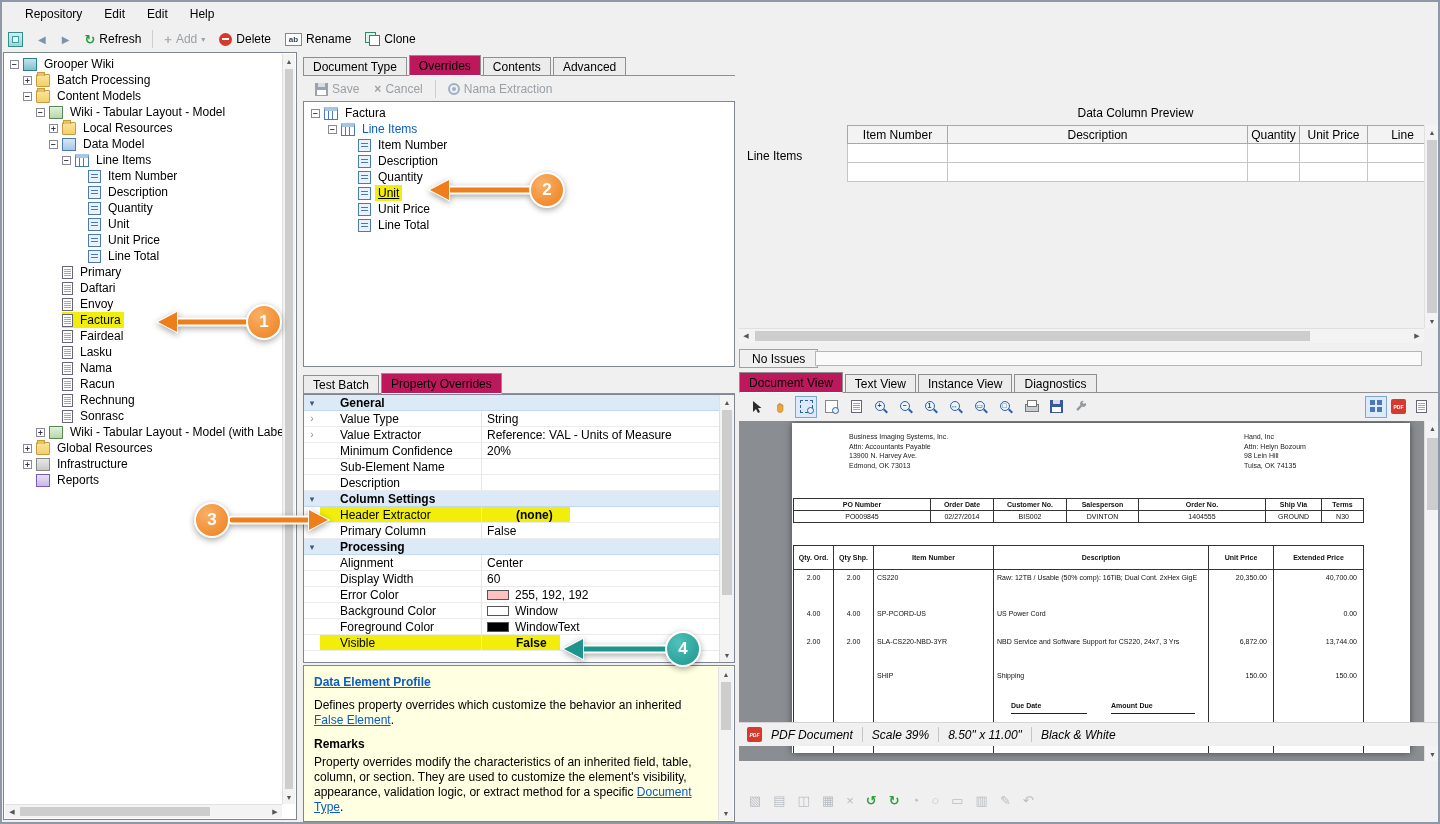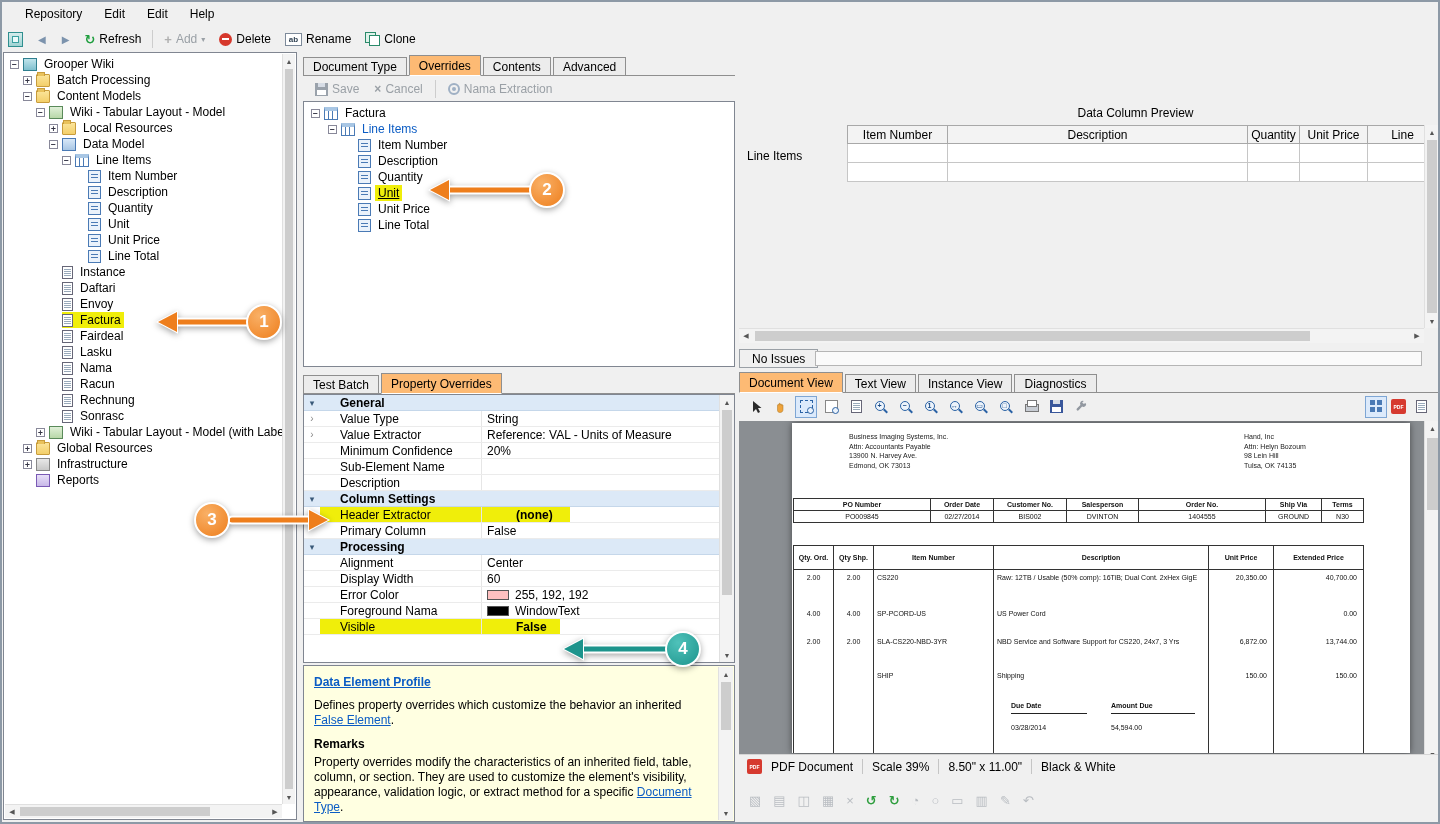--- a/index.html
+++ b/index.html
@@ -56,21 +56,21 @@
   
   .sbv { position:absolute; background:#f3f3f3; border-left:1px solid #e0e0e0; }
   .sbh { position:absolute; background:#f3f3f3; border-top:1px solid #e0e0e0; }
   .sb-btn { position:absolute; width:100%; height:14px; display:flex; align-items:center; justify-content:center; font-size:7px; color:#555; }
   .sb-btn-h { position:absolute; height:100%; width:14px; display:flex; align-items:center; justify-content:center; font-size:7px; color:#555; }
   .sb-thumb { position:absolute; background:#cdcdcd; }
 
   
   .tabrow { position:absolute; display:flex; align-items:flex-end; height:21px; border-bottom:1px solid #8f8f8f; }
   .tab { height:18px; padding:0 9px; display:flex; align-items:center; background:#ececec; border:1px solid #8f8f8f; border-bottom:none; margin-right:2px; white-space:nowrap; }
-  .tab.active { height:21px; background:#fdba74; margin-bottom:-1px; border-bottom:1px solid #fff; z-index:2; }
+  .tab.active { height:21px; background:#be185d; margin-bottom:-1px; border-bottom:1px solid #fff; z-index:2; }
 
   
   .mid-toolbar { position:absolute; left:301px; top:76px; width:432px; height:22px; display:flex; align-items:center; gap:3px; padding-left:6px; color:#9aa0a6; }
   .icon-disk { width:13px; height:13px; background:#9aa2ab; position:relative; flex:none; }
   .icon-disk::before { content:""; position:absolute; left:3px; top:0; width:7px; height:4px; background:#d7dde6; }
   .icon-disk::after { content:""; position:absolute; left:2px; bottom:1px; width:9px; height:5px; background:#fff; }
   .glyph-x { color:#9aa0a6; font-weight:bold; font-size:12px; }
   .icon-target { width:12px; height:12px; border-radius:50%; border:2px solid #9fb0c4; position:relative; flex:none; }
   .icon-target::after { content:""; position:absolute; left:2px; top:2px; width:4px; height:4px; border-radius:50%; background:#9fb0c4; }
   .mid-treebox { position:absolute; left:301px; top:99px; width:432px; height:266px; background:#fff; border:1px solid #808691; padding:3px 0 0 3px; }
@@ -141,21 +141,21 @@
   .po th, .po td { border:1px solid #333; text-align:center; padding:2px 1px; overflow:hidden; white-space:nowrap; font-size:7px; }
   .po th { font-weight:bold; }
   .items { left:1px; top:122px; width:570px; }
   .items th { border:1px solid #333; font-weight:bold; padding:2px; font-size:7px; line-height:8px; }
   .items td { border-left:1px solid #333; border-right:1px solid #333; padding:3px; vertical-align:top; font-size:7px; line-height:9px; }
   .tc { text-align:center; } .tr { text-align:right; padding-right:6px !important; }
   .due-wrap { display:flex; gap:24px; padding:4px 0 0 14px; }
   .due-col .due-lab { font-weight:bold; border-bottom:1px solid #222; padding-bottom:3px; }
   .due-col .due-val { margin-top:9px; }
 
-  .doc-status { position:absolute; left:737px; top:752px; width:701px; height:24px; background:#f0f0f0; border-top:1px solid #d5d5d5; display:flex; align-items:center; gap:9px; padding-left:8px; }
+  .doc-status { position:absolute; left:737px; top:720px; width:701px; height:24px; background:#f0f0f0; border-top:1px solid #d5d5d5; display:flex; align-items:center; gap:9px; padding-left:8px;font-style:italic; }
   .st-sep { width:1px; height:15px; background:#c5c5c5; }
   .btoolbar { position:absolute; left:737px; top:783px; width:701px; height:30px; display:flex; align-items:center; gap:12px; padding-left:10px; font-size:13px; }
   .bt-gray { color:#b9bdc2; } .bt-green { color:#2e9e3e; font-weight:bold; }
 
   
   .callout { position:absolute; z-index:50; filter:drop-shadow(0 2px 3px rgba(0,0,0,.35)); }
   .co-circle { position:absolute; width:36px; height:36px; border-radius:50%; border:2px solid #fff; display:flex; align-items:center; justify-content:center; color:#fff; font-weight:bold; font-size:17px; top:5px; }
   .co-orange { background:radial-gradient(circle at 35% 30%, #f9b066, #ee7e1c); }
   .co-teal { background:radial-gradient(circle at 35% 30%, #4fc2ba, #1d948c); }
 </style>
@@ -262,21 +262,21 @@
           <span class="lbl">Unit Price</span>
         </div>
       <div class="tree-row" style="padding-left:69px">
           <span class="exp-sp"></span>
           <span class="ti ti-field"></span>
           <span class="lbl">Line Total</span>
         </div>
       <div class="tree-row" style="padding-left:43px">
           <span class="exp-sp"></span>
           <span class="ti ti-doc"></span>
-          <span class="lbl">Instance</span>
+          <span class="lbl">Primary</span>
         </div>
       <div class="tree-row" style="padding-left:43px">
           <span class="exp-sp"></span>
           <span class="ti ti-doc"></span>
           <span class="lbl">Daftari</span>
         </div>
       <div class="tree-row" style="padding-left:43px">
           <span class="exp-sp"></span>
           <span class="ti ti-doc"></span>
           <span class="lbl">Envoy</span>
@@ -485,21 +485,29 @@
       <div class="pg-row">
           <span class="pg-gutter"></span>
           <span class="pg-name">Error Color</span>
           <span class="pg-value">
             <span class="swatch" style="background:#ffc0c0"></span>
             <span>255, 192, 192</span>
           </span>
         </div>
       <div class="pg-row">
           <span class="pg-gutter"></span>
-          <span class="pg-name">Foreground Nama</span>
+          <span class="pg-name">Background Color</span>
+          <span class="pg-value">
+            <span class="swatch" style="background:#ffffff"></span>
+            <span>Window</span>
+          </span>
+        </div>
+      <div class="pg-row">
+          <span class="pg-gutter"></span>
+          <span class="pg-name">Foreground Color</span>
           <span class="pg-value">
             <span class="swatch" style="background:#000000"></span>
             <span>WindowText</span>
           </span>
         </div>
       <div class="pg-row">
           <span class="hl-strip" style="width:240px"></span>
           <span class="pg-gutter"></span>
           <span class="pg-name">Visible</span>
           <span class="pg-value bold">False</span>

